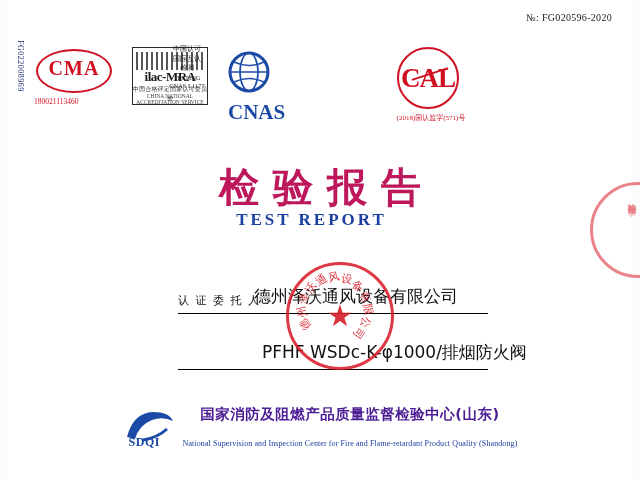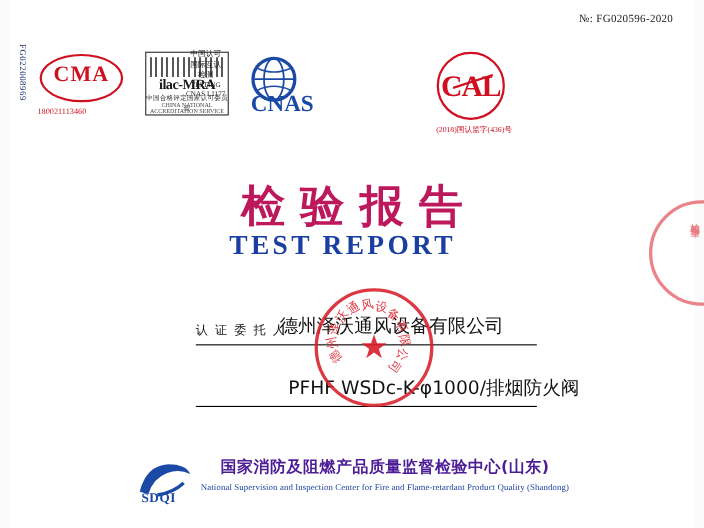--- a/index.html
+++ b/index.html
@@ -161,21 +161,21 @@
   .cnas-mark {
     position: absolute;
     left: 0;
     top: 0;
     width: 42px;
     height: 42px;
   }
   .cnas-word {
     position: absolute;
     left: 0;
-    top: 32px;
+    top: 50px;
     width: 96px;
     font-size: 21px;
     font-weight: bold;
     color: #1b49a6;
     letter-spacing: 0px;
     line-height: 22px;
   }
 
   .cnas-side {
     position: absolute;
@@ -254,21 +254,21 @@
     letter-spacing: 14px;
     text-indent: 14px;
     font-family: "DejaVu Sans", sans-serif;
   }
   .title-en {
     position: absolute;
     top: 210px;
     left: 0;
     width: 623px;
     text-align: center;
-    font-size: 25px;
+    font-size: 17px;
     font-weight: bold;
     color: #1b3fa0;
     letter-spacing: 3px;
     font-family: "Liberation Serif", serif;
   }
 
   
   .fields {
     position: absolute;
     left: 178px;
@@ -402,21 +402,21 @@
   }
   .footer-cn {
     font-size: 14.5px;
     font-weight: bold;
     color: #4c1d95;
     letter-spacing: 0.5px;
     font-family: "DejaVu Sans", sans-serif;
     white-space: nowrap;
   }
   .footer-en {
-    margin-top: 4px;
+    margin-top: 15px;
     font-size: 8px;
     color: #1b3fa0;
     letter-spacing: 0.1px;
     font-family: "Liberation Serif", serif;
     white-space: nowrap;
   }
 </style>
 </head>
 <body>
 
@@ -459,21 +459,21 @@
     <div class="cnas-side">
       <div>中国认可<br>国际互认<br>检测</div>
       <div class="en">TESTING</div>
       <div class="en">CNAS L1177</div>
     </div>
 
     <div class="cal">
       <div class="cal-circle"></div>
       <div class="cal-inner">CAL</div>
       <div class="cal-slash"></div>
-      <div class="cal-num">(2018)国认监字(436)号</div>
+      <div class="cal-num">(2018)国认监字(571)号</div>
     </div>
   </div>
 
   <div class="title-cn">检验报告</div>
   <div class="title-en">TEST REPORT</div>
 
   <div class="fields">
     <div class="field-row">
       <span class="field-label">认 证 委 托 人 :</span>
       <span class="field-value fv-1">德州泽沃通风设备有限公司</span>

